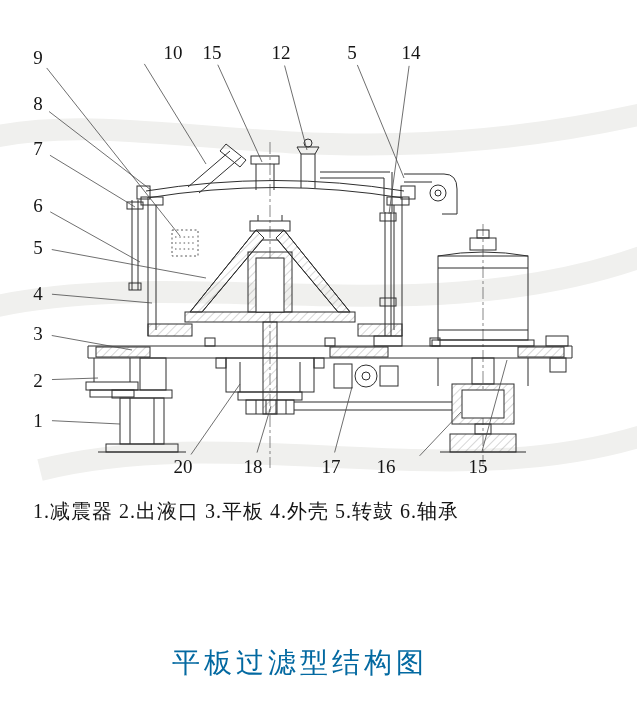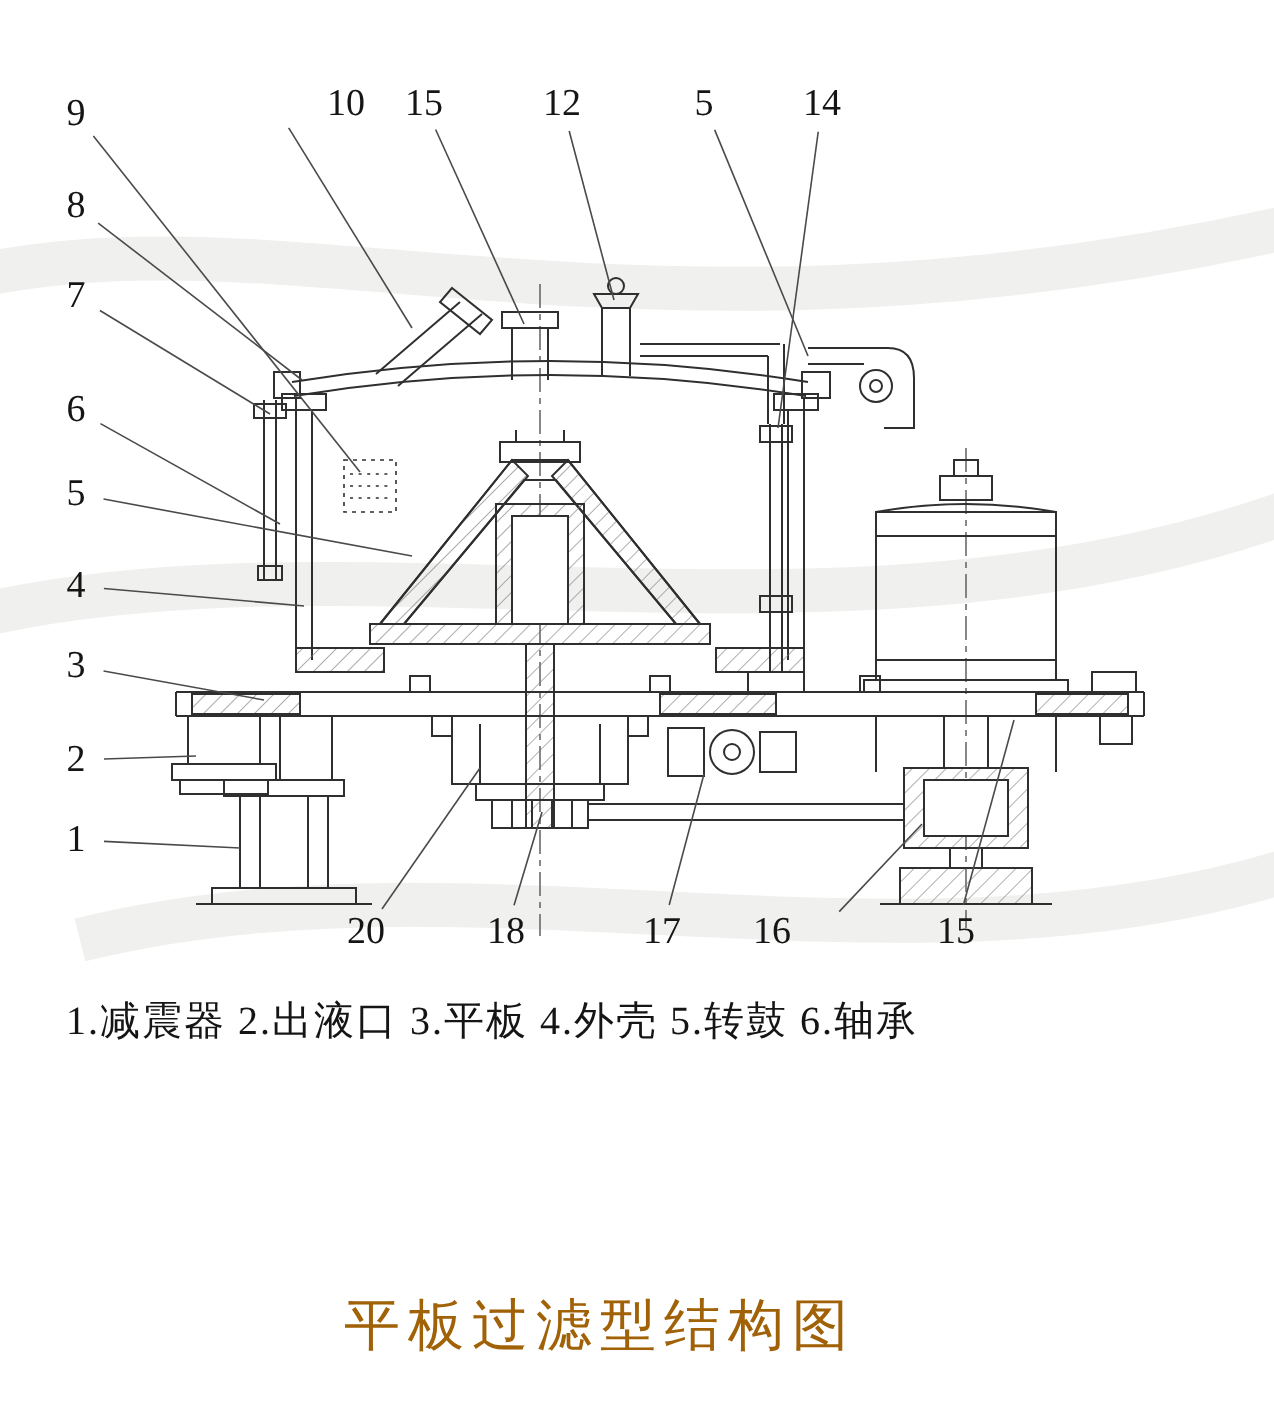--- a/index.html
+++ b/index.html
@@ -13,21 +13,21 @@
     font-size:19px;line-height:1;color:#151515;
     font-family:"Liberation Serif", serif;user-select:none;
   }
   #leaders line{stroke:#4a4a4a;stroke-width:0.8;}
   #legend{
     position:absolute;left:8px;top:497px;width:620px;
     font-size:20px;line-height:29px;letter-spacing:1px;color:#151515;margin-left:25px;
   }
   #title{
     position:absolute;left:0;top:644px;width:600px;text-align:center;
-    font-size:28px;letter-spacing:4px;color:#a16207;font-family:Liberation Mono, monospace;
+    font-size:28px;letter-spacing:4px;color:#0369a1;font-family:Liberation Mono, monospace;
   }
 </style>
 </head>
 <body>
 
 <div id="page">
 
   <svg id="diagram-svg" width="637" height="703" viewBox="0 0 637 703">
     <defs>
       <pattern id="hatch" width="6" height="6" patternUnits="userSpaceOnUse" patternTransform="rotate(45)">

